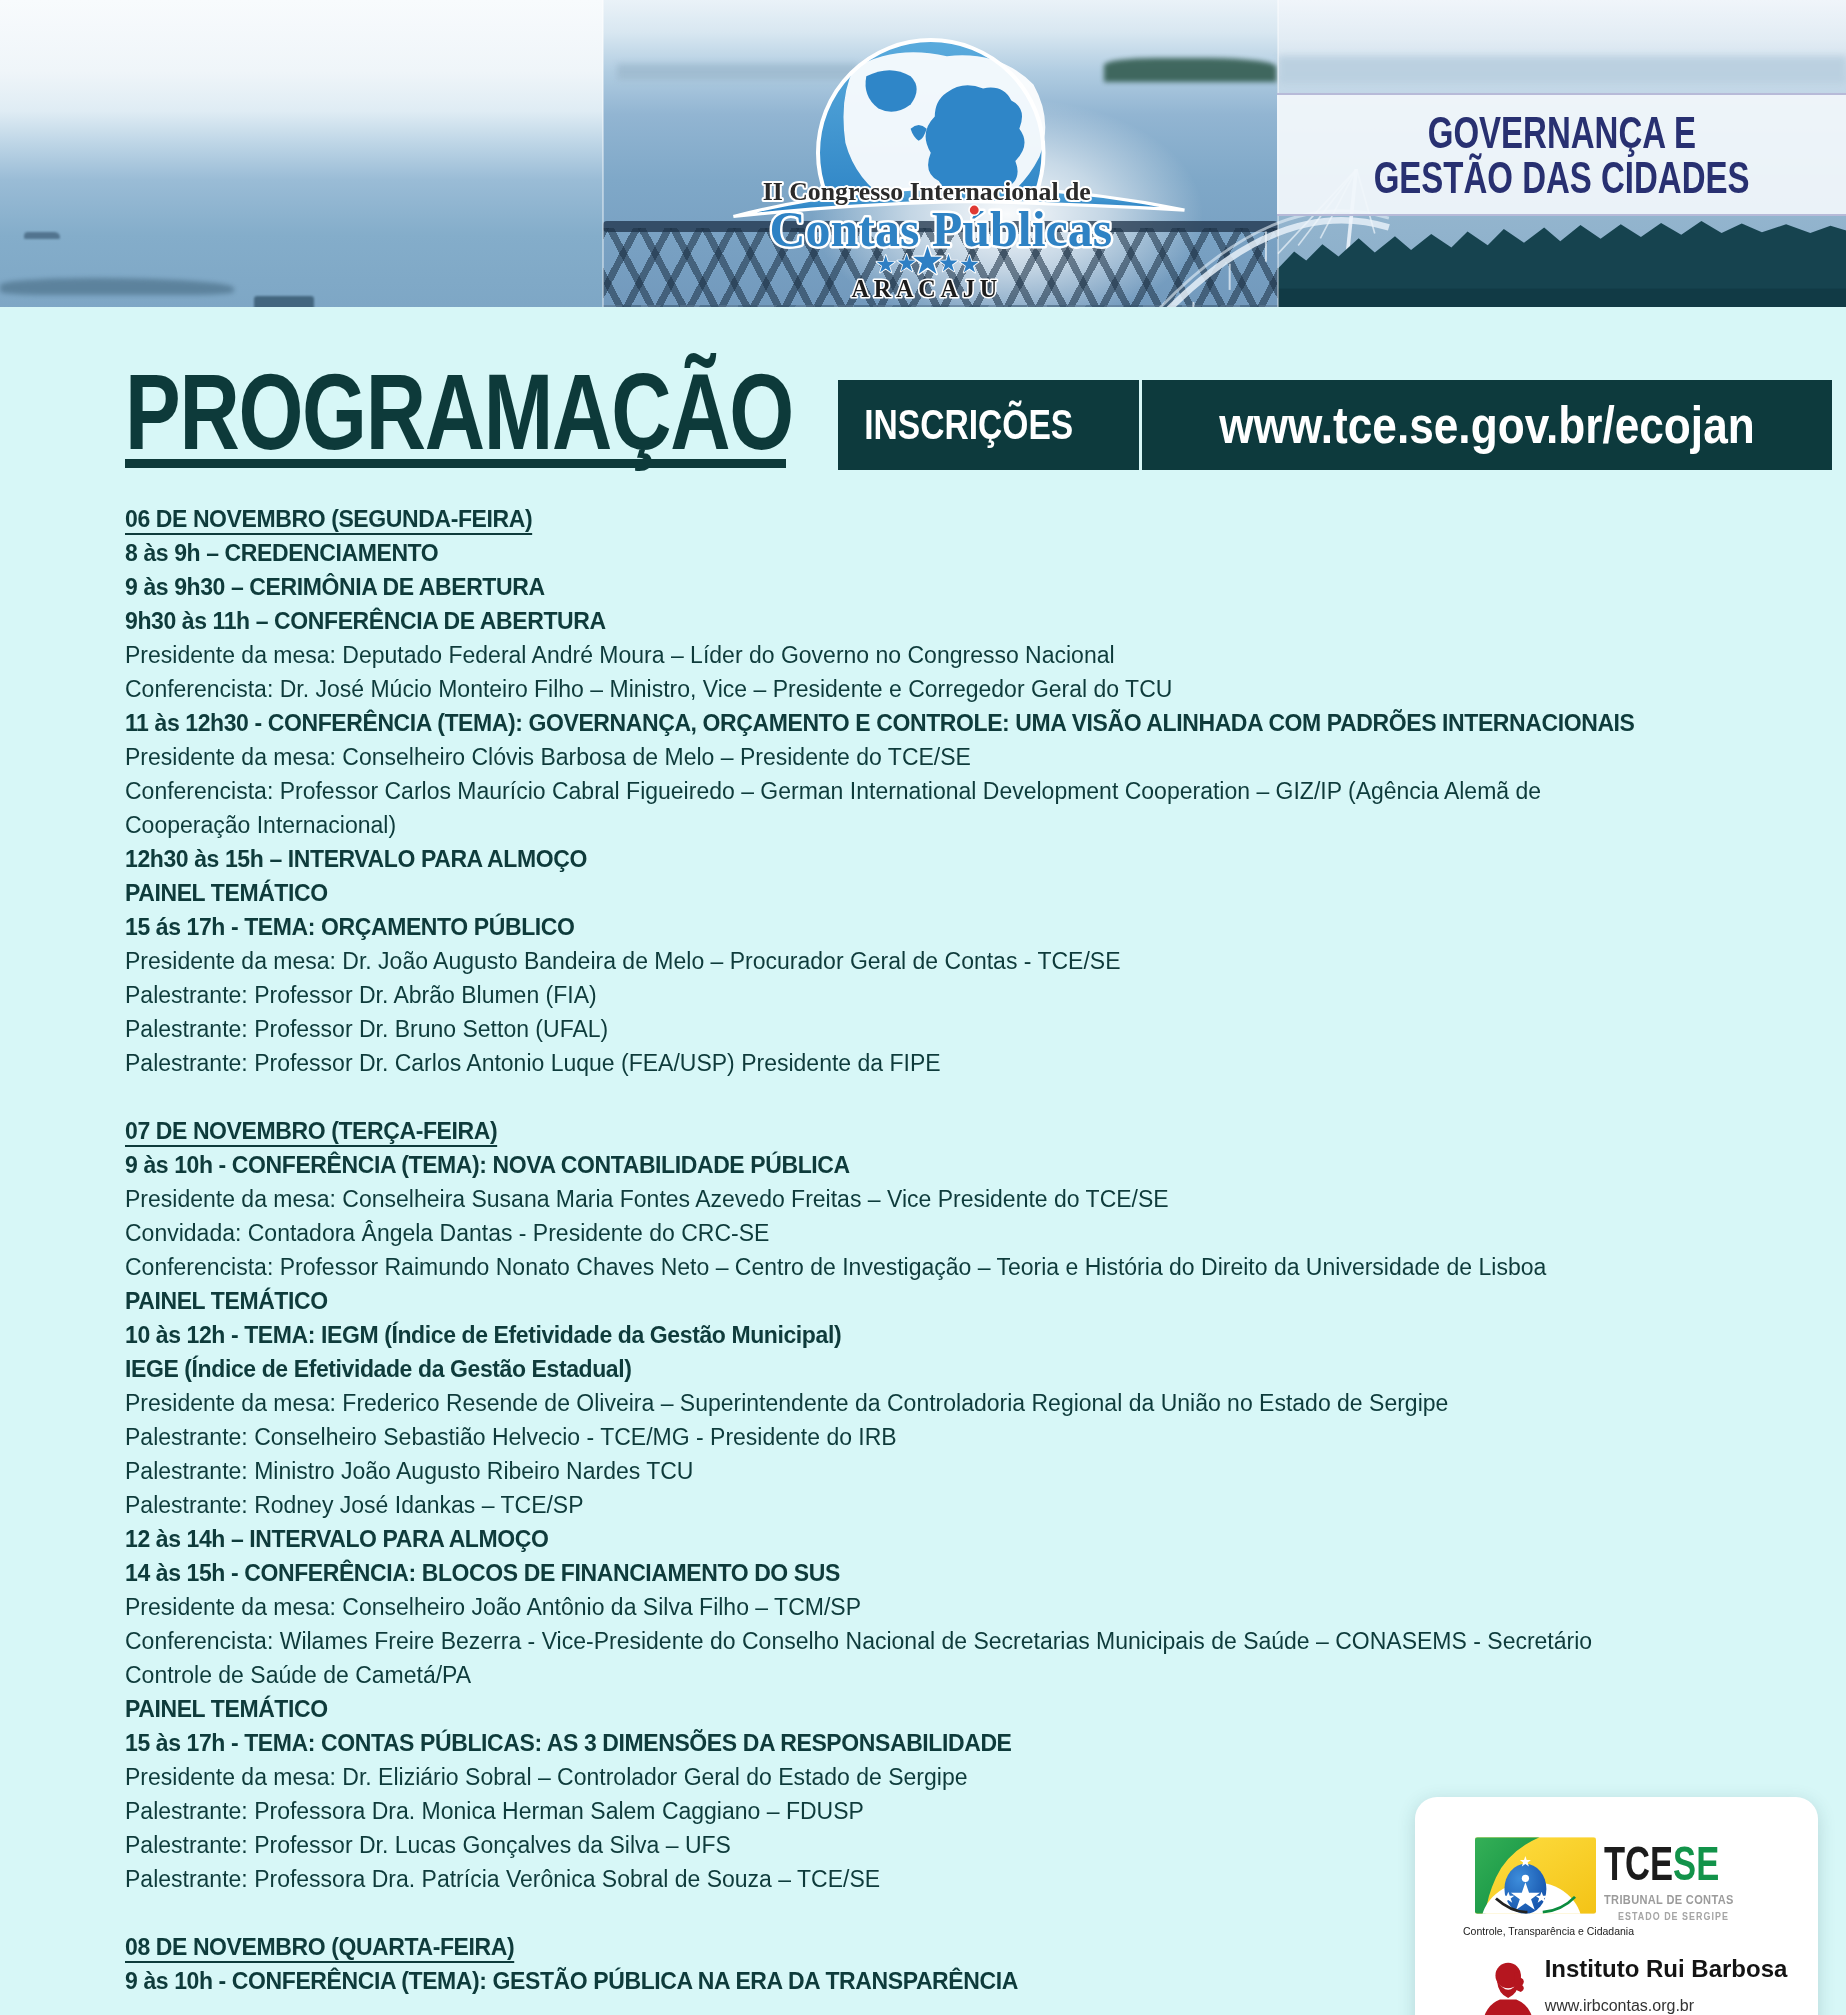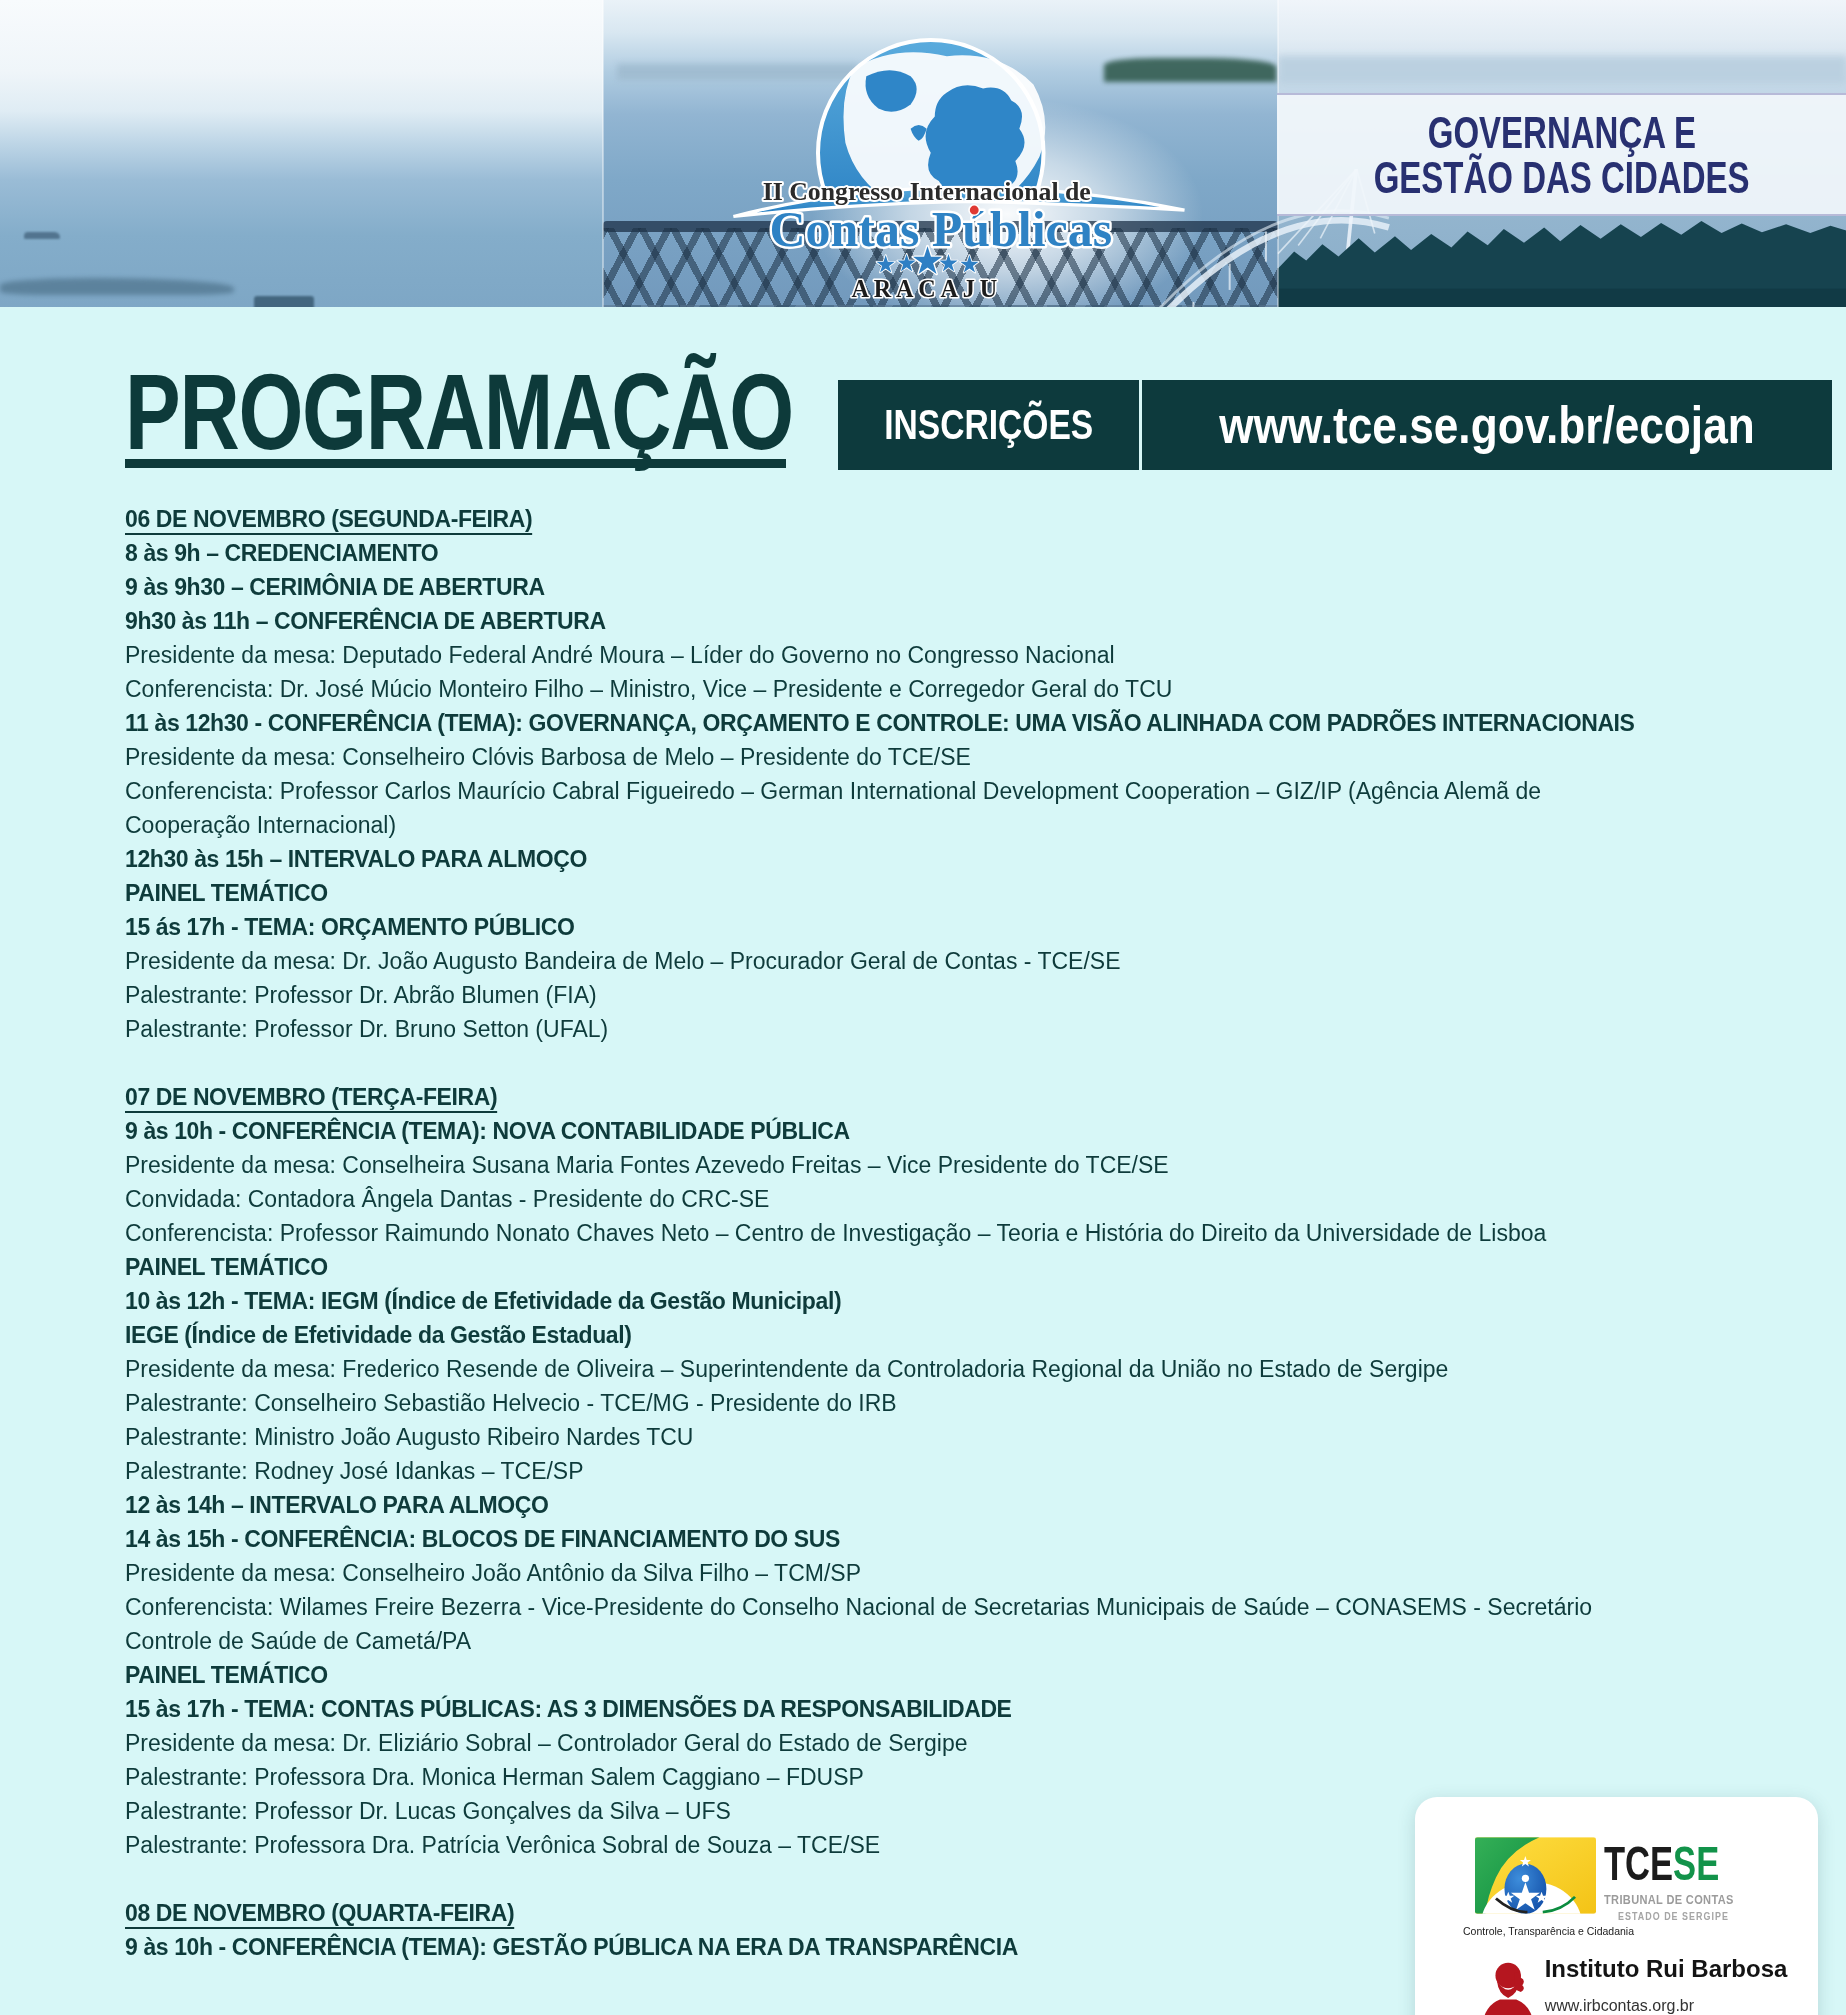--- a/index.html
+++ b/index.html
@@ -36,21 +36,21 @@
     background:rgba(241,246,251,.93);border-top:2.4px solid #b7bad8;border-bottom:2.4px solid #b7bad8;
     display:flex;flex-direction:column;justify-content:center;align-items:center;}
   .banner .bl{font-size:44px;line-height:45px;font-weight:bold;color:#283071;
     transform:scaleX(.75);white-space:nowrap;letter-spacing:0;}
 
   
   .title{position:absolute;left:125px;top:362px;font-size:107px;line-height:101px;font-weight:bold;
     color:#0d3a3a;transform:scaleX(.78);transform-origin:left top;white-space:nowrap;letter-spacing:-1.6px;}
   .title-rule{position:absolute;left:125px;top:459px;width:661px;height:8.9px;background:#0d3a3a;}
   .insc-box{position:absolute;left:838px;top:380px;width:301px;height:90px;background:#0d3a3d;
-    display:flex;align-items:center;justify-content:center;}
+    display:flex;align-items:center;justify-content:flex-start;}
   .insc-box span{color:#fff;font-weight:bold;font-size:42px;transform:scaleX(.8);white-space:nowrap;}
   .url-box{position:absolute;left:1142px;top:380px;width:690px;height:90px;background:#0d3a3d;
     display:flex;align-items:center;justify-content:center;}
   .url-box span{color:#fff;font-weight:bold;font-size:52px;transform:scaleX(.85);white-space:nowrap;}
 
   
   .program{position:absolute;left:125px;top:502px;width:1709px;color:#0e3b3b;}
   .ln{height:34px;line-height:34px;font-size:23px;white-space:nowrap;}
   .ln.b{font-weight:bold;letter-spacing:-0.4px;}
   .day-head{font-weight:bold;letter-spacing:-0.4px;text-decoration:underline;
@@ -173,20 +173,21 @@
     <div class="ln b">11 às 12h30 - CONFERÊNCIA (TEMA): GOVERNANÇA, ORÇAMENTO E CONTROLE: UMA VISÃO ALINHADA COM PADRÕES INTERNACIONAIS</div>
     <div class="ln">Presidente da mesa: Conselheiro Clóvis Barbosa de Melo – Presidente do TCE/SE</div>
     <div class="ln">Conferencista: Professor Carlos Maurício Cabral Figueiredo – German International Development Cooperation – GIZ/IP (Agência Alemã de</div>
     <div class="ln">Cooperação Internacional)</div>
     <div class="ln b">12h30 às 15h – INTERVALO PARA ALMOÇO</div>
     <div class="ln b">PAINEL TEMÁTICO</div>
     <div class="ln b">15 ás 17h - TEMA: ORÇAMENTO PÚBLICO</div>
     <div class="ln">Presidente da mesa: Dr. João Augusto Bandeira de Melo – Procurador Geral de Contas - TCE/SE</div>
     <div class="ln">Palestrante: Professor Dr. Abrão Blumen (FIA)</div>
     <div class="ln">Palestrante: Professor Dr. Bruno Setton (UFAL)</div>
+    <div class="ln">Palestrante: Professor Dr. Carlos Antonio Luque (FEA/USP) Presidente da FIPE</div>
     <div class="ln day-head gap">07 DE NOVEMBRO (TERÇA-FEIRA)</div>
     <div class="ln b">9 às 10h - CONFERÊNCIA (TEMA): NOVA CONTABILIDADE PÚBLICA</div>
     <div class="ln">Presidente da mesa: Conselheira Susana Maria Fontes Azevedo Freitas – Vice Presidente do TCE/SE</div>
     <div class="ln">Convidada: Contadora Ângela Dantas - Presidente do CRC-SE</div>
     <div class="ln">Conferencista: Professor Raimundo Nonato Chaves Neto – Centro de Investigação – Teoria e História do Direito da Universidade de Lisboa</div>
     <div class="ln b">PAINEL TEMÁTICO</div>
     <div class="ln b">10 às 12h - TEMA: IEGM (Índice de Efetividade da Gestão Municipal)</div>
     <div class="ln b">IEGE (Índice de Efetividade da Gestão Estadual)</div>
     <div class="ln">Presidente da mesa: Frederico Resende de Oliveira – Superintendente da Controladoria Regional da União no Estado de Sergipe</div>
     <div class="ln">Palestrante: Conselheiro Sebastião Helvecio - TCE/MG - Presidente do IRB</div>

